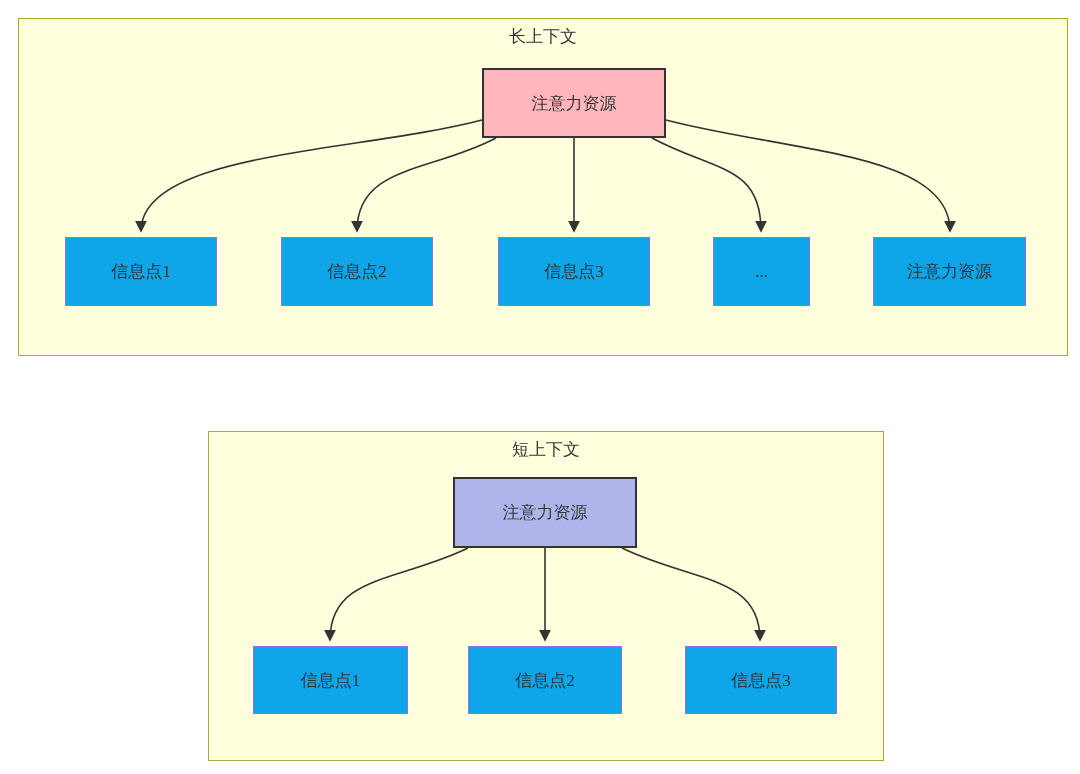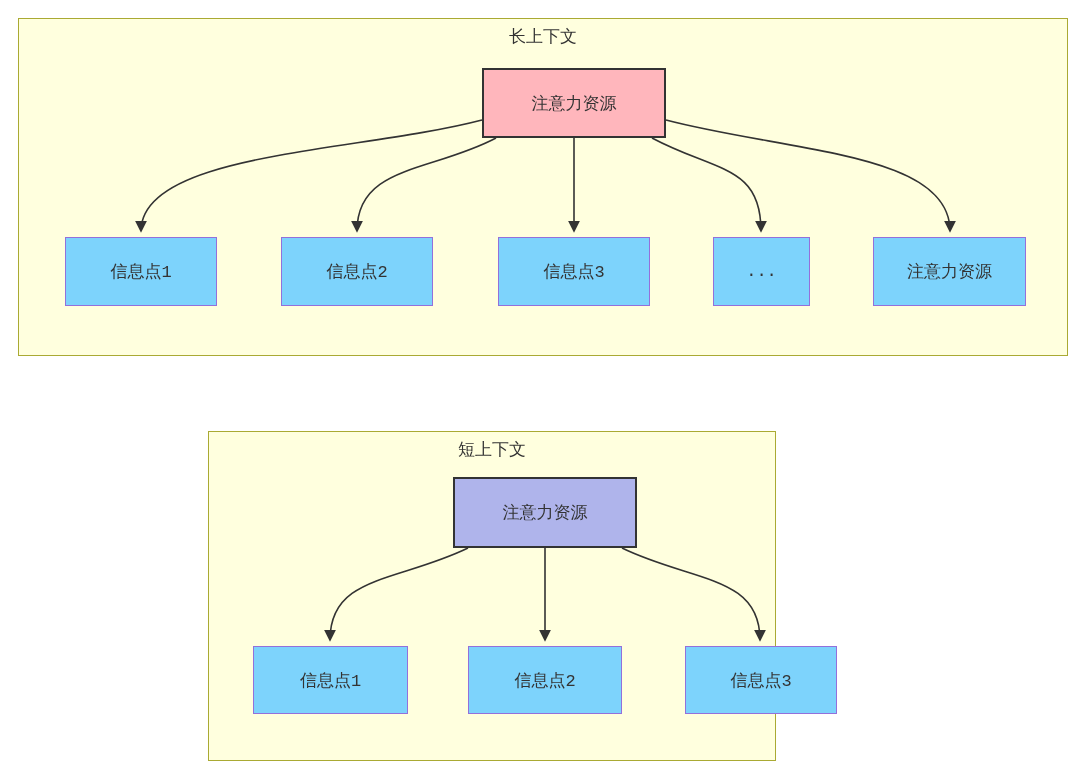--- a/index.html
+++ b/index.html
@@ -1,20 +1,20 @@
 <!DOCTYPE html>
 <html><head>
 <meta charset="utf-8">
 <style>
   html,body{margin:0;padding:0;background:#ffffff;}
   .canvas{
     position:relative;
     width:1080px;height:774px;
     background:#ffffff;
-    font-family:Liberation Mono, monospace;
+    font-family:Liberation Serif, serif;
     color:#333333;
     overflow:hidden;
   }
   .container{
     position:absolute;
     background:#ffffde;
     border:1px solid #aaaa33;
     box-sizing:border-box;
   }
   .container-title{
@@ -25,21 +25,21 @@
     color:#333333;
   }
   .node{
     position:absolute;
     box-sizing:border-box;
     display:flex;
     align-items:center;
     justify-content:center;
     font-size:17px;
     color:#333333;
-    background:#7dd3fc;
+    background:#0ea5e9;
     border:1.5px solid #9370db;
   }
   .attention{
     border:2.5px solid #333333;
   }
   .attention.long{ background:#ffb6bc; }
   .attention.short{ background:#afb4eb; }
   #arrow-layer{
     position:absolute;
     left:0;top:0;
@@ -48,21 +48,21 @@
 </style>
 </head>
 <body>
 
 <div class="canvas">
 
   <div class="container" style="left:18px;top:18px;width:1050px;height:338px;">
     <div class="container-title" style="top:6px;">长上下文</div>
   </div>
 
-  <div class="container" style="left:208px;top:431px;width:568px;height:330px;">
+  <div class="container" style="left:208px;top:431px;width:676px;height:330px;">
     <div class="container-title" style="top:6px;">短上下文</div>
   </div>
 
   <svg id="arrow-layer" width="1080" height="774" viewBox="0 0 1080 774">
     <defs>
       <marker id="arrowhead" viewBox="0 0 10 10" refX="8.5" refY="5" markerWidth="7.5" markerHeight="7.5" orient="auto-start-reverse">
         <path d="M0,0 L10,5 L0,10 z" fill="#333333"></path>
       </marker>
     </defs>
 

